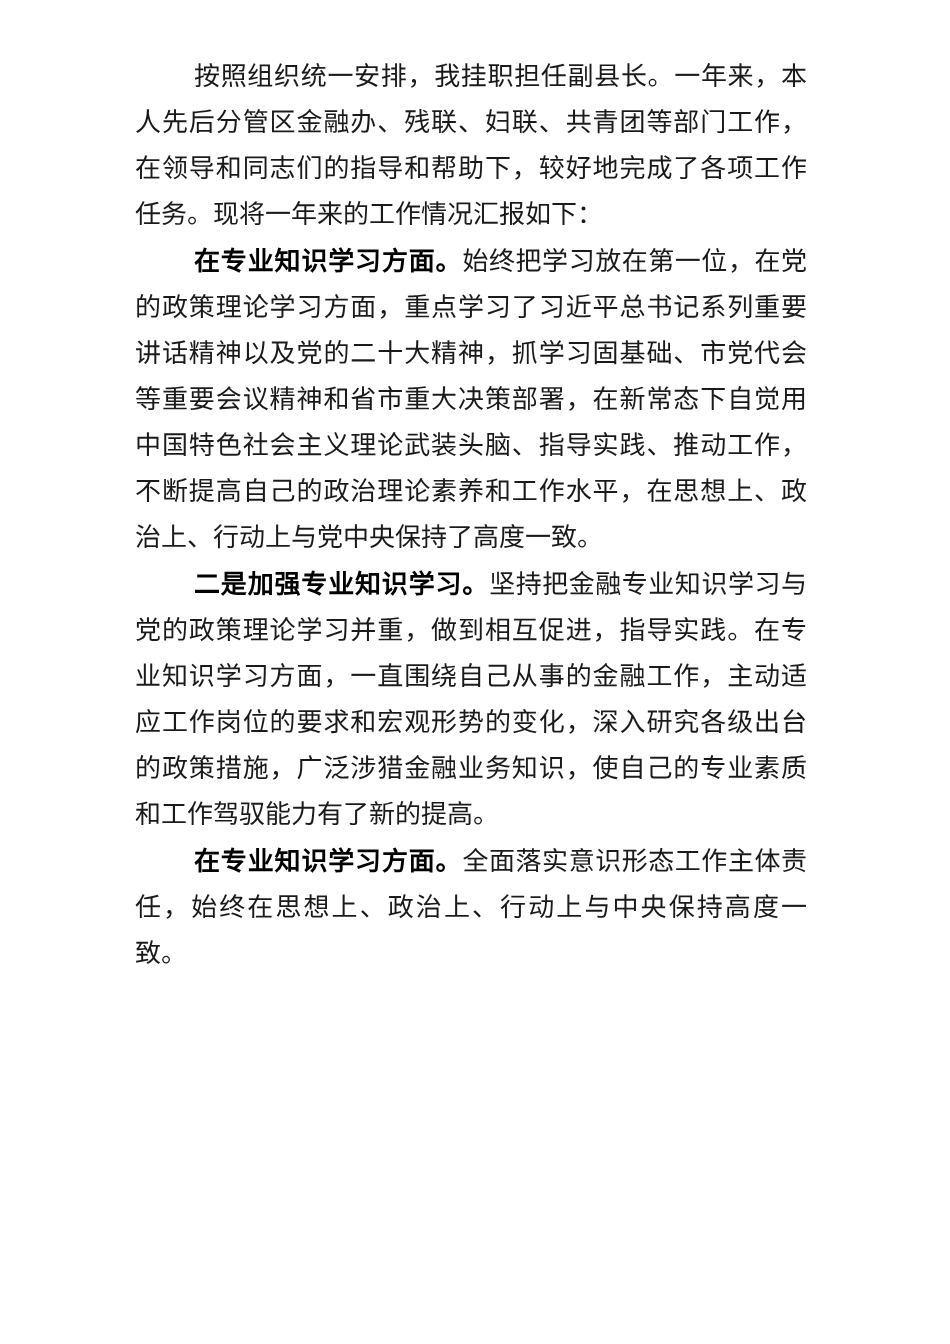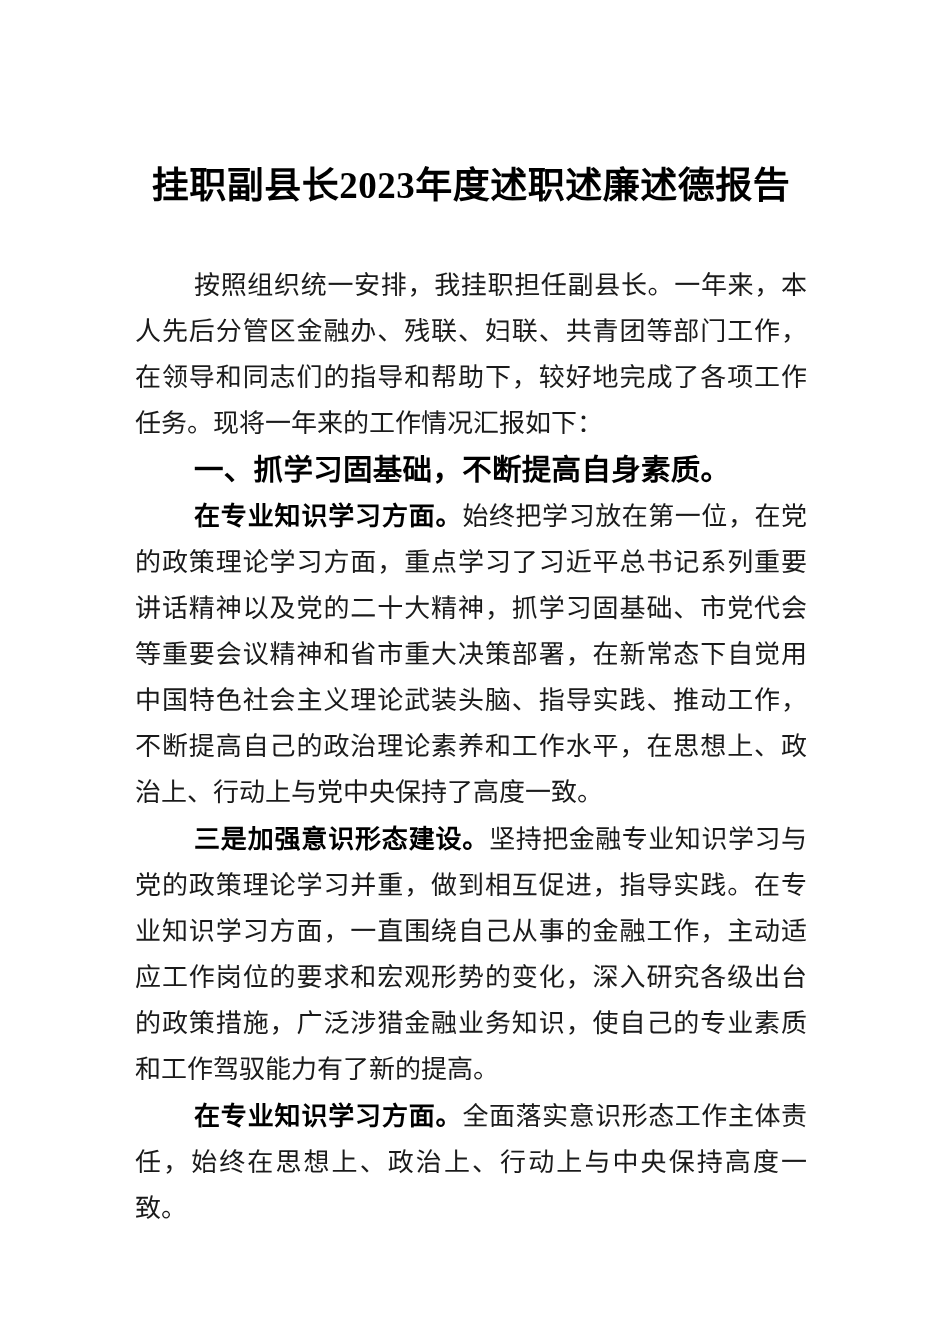--- a/index.html
+++ b/index.html
@@ -78,27 +78,25 @@
     letter-spacing: 0.3px;
   }
 </style>
 </head>
 <body>
 
 <div class="page">
 
   <div class="content">
 
-    <h1 class="doc-title">挂职副县长2023年度述职述廉述德报告</h1>
 
     <p class="para first">按照组织统一安排，我挂职担任副县长。一年来，本人先后分管区金融办、残联、妇联、共青团等部门工作，在领导和同志们的指导和帮助下，较好地完成了各项工作任务。现将一年来的工作情况汇报如下：</p>
 
-    <p class="heading">一、抓学习固基础，不断提高自身素质。</p>
 
     <p class="para"><span class="lead">在专业知识学习方面。</span><span>始终把学习放在第一位，在党的政策理论学习方面，重点学习了习近平总书记系列重要讲话精神以及党的二十大精神，抓学习固基础、市党代会等重要会议精神和省市重大决策部署，在新常态下自觉用中国特色社会主义理论武装头脑、指导实践、推动工作，不断提高自己的政治理论素养和工作水平，在思想上、政治上、行动上与党中央保持了高度一致。</span></p>
 
-    <p class="para"><span class="lead">三是加强意识形态建设。</span><span>坚持把金融专业知识学习与党的政策理论学习并重，做到相互促进，指导实践。在专业知识学习方面，一直围绕自己从事的金融工作，主动适应工作岗位的要求和宏观形势的变化，深入研究各级出台的政策措施，广泛涉猎金融业务知识，使自己的专业素质和工作驾驭能力有了新的提高。</span></p>
+    <p class="para"><span class="lead">二是加强专业知识学习。</span><span>坚持把金融专业知识学习与党的政策理论学习并重，做到相互促进，指导实践。在专业知识学习方面，一直围绕自己从事的金融工作，主动适应工作岗位的要求和宏观形势的变化，深入研究各级出台的政策措施，广泛涉猎金融业务知识，使自己的专业素质和工作驾驭能力有了新的提高。</span></p>
 
     <p class="para"><span class="lead">在专业知识学习方面。</span><span>全面落实意识形态工作主体责任，始终在思想上、政治上、行动上与中央保持高度一致。</span></p>
 
   </div>
 
 </div>
 
 </body></html>

